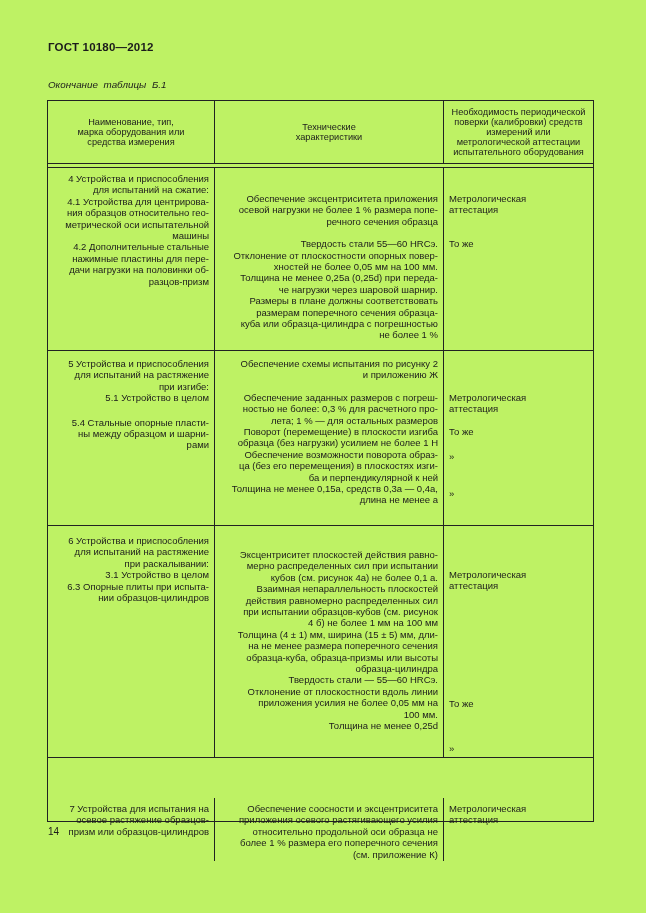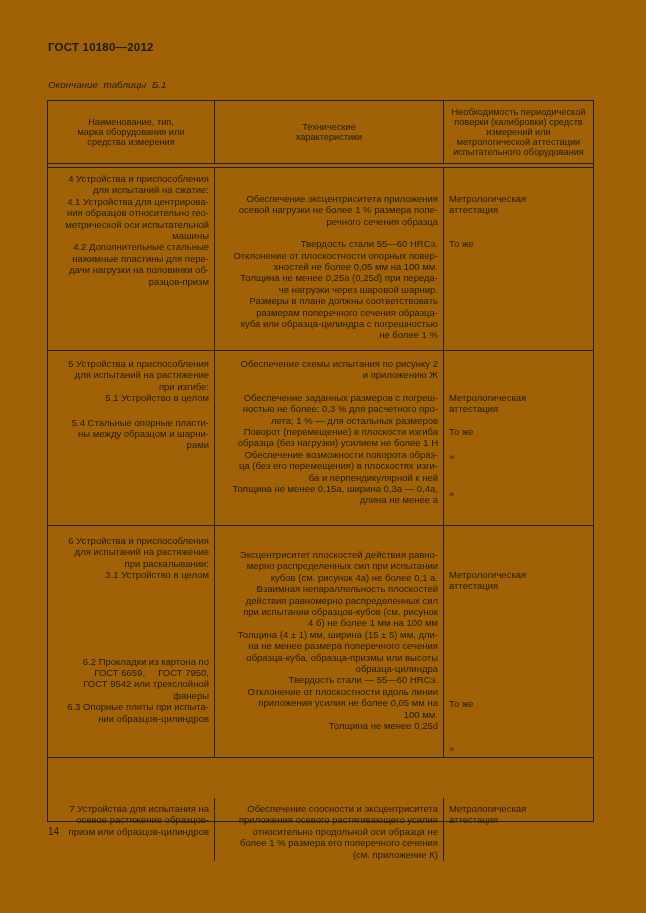--- a/index.html
+++ b/index.html
@@ -1,19 +1,19 @@
 <!DOCTYPE html>
 <html><head>
 <meta charset="utf-8">
 <style>
   html,body{margin:0;padding:0;background:#888;}
   .sheet{
     position:relative;
     width:646px;height:913px;
-    background:#a16207;
+    background:#bef264;
     font-family:"Liberation Sans", sans-serif;
     color:#1b1b1b;
     overflow:hidden;
   }
   .doc-number{
     position:absolute;left:48px;top:41px;
     font-size:11.5px;font-weight:bold;letter-spacing:.2px;
   }
   .caption{
     position:absolute;left:48px;top:79px;
@@ -144,42 +144,38 @@
         <p>Обеспечение схемы испытания по рисунку 2
 и приложению Ж</p>
         <p class="m11">Обеспечение заданных размеров с погреш-
 ностью не более: 0,3 % для расчетного про-
 лета; 1 % — для остальных размеров</p>
         <p>Поворот (перемещение) в плоскости изгиба
 образца (без нагрузки) усилием не более 1 Н</p>
         <p>Обеспечение возможности поворота образ-
 ца (без его перемещения) в плоскостях изги-
 ба и перпендикулярной к ней</p>
-        <p>Толщина не менее 0,15a, ширина 0,3a — 0,4a,
+        <p>Толщина не менее 0,15a, средств 0,3a — 0,4a,
 длина не менее a</p>
       </div>
       <div class="td c3">
         <p class="m34">Метрологическая
 аттестация</p>
         <p class="m11">То же</p>
         <p class="m14">»</p>
         <p class="m25">»</p>
       </div>
     </div>
 
     <div class="trow rh6">
       <div class="td b c1">
         <p>6 Устройства и приспособления
 для испытаний на растяжение
 при раскалывании:</p>
         <p>3.1 Устройство в целом</p>
-        <p class="m75">6.2 Прокладки из картона по
-ГОСТ 6659,&nbsp;&nbsp;&nbsp;&nbsp;&nbsp;ГОСТ 7950,
-ГОСТ 9542 или трехслойной
-фанеры</p>
         <p>6.3 Опорные плиты при испыта-
 нии образцов-цилиндров</p>
       </div>
       <div class="td b c2">
         <p class="m14">Эксцентриситет плоскостей действия равно-
 мерно распределенных сил при испытании
 кубов (см. рисунок 4а) не более 0,1 а.
 Взаимная непараллельность плоскостей
 действия равномерно распределенных сил
 при испытании образцов-кубов (см. рисунок

